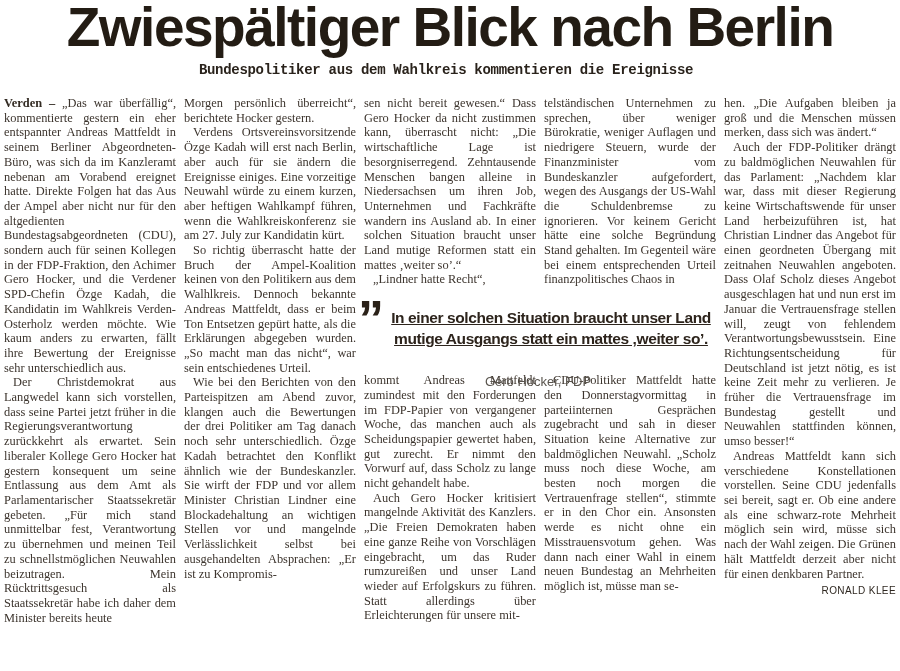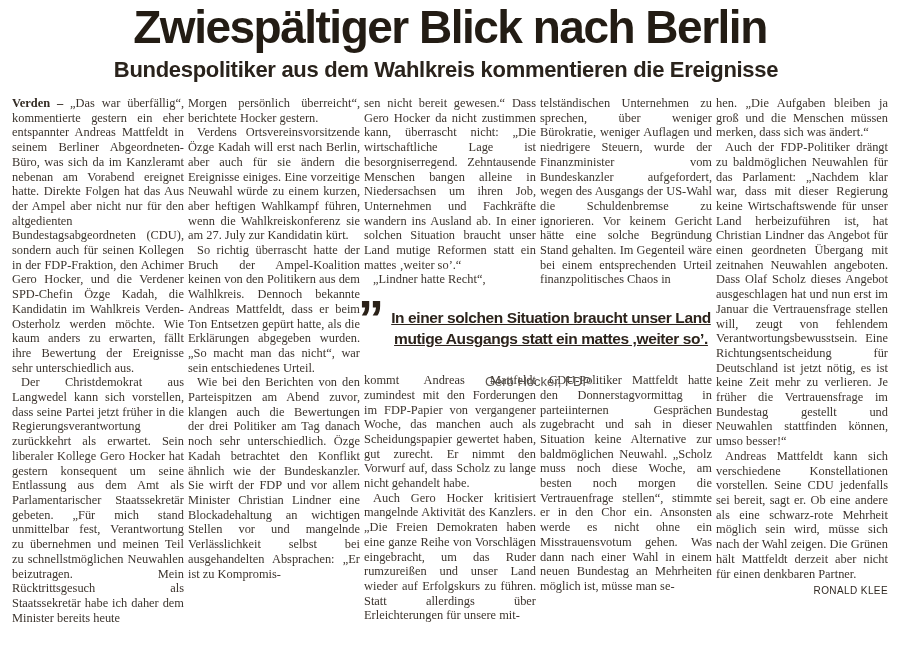--- a/index.html
+++ b/index.html
@@ -9,42 +9,42 @@
     height: 671px;
     background: #ffffff;
     overflow: hidden;
     font-family: "Liberation Serif", serif;
   }
   header { text-align: center; }
   h1 {
     margin: 2px 0 0 0;
     font-family: "Liberation Sans", sans-serif;
     font-weight: 700;
-    font-size: 46px;
+    font-size: 55px;
     line-height: 50px;
     letter-spacing: -1.5px;
     color: #231c14;
   }
   h2 {
     margin: 5px 8px 0 0;
-    font-family: Liberation Sans, sans-serif;
+    font-family: Liberation Mono, monospace;
     font-weight: 700;
-    font-size: 22px;
+    font-size: 14px;
     line-height: 26px;
     letter-spacing: -0.3px;
     color: #2a231c;
   }
   .body {
     position: relative;
     margin-top: 13px;
     height: 576px;
-    padding: 0 12px;
+    padding: 0 4px;
     display: flex;
+    gap: 8px;
     overflow: hidden;
-    justify-content: space-between;
   }
   .col {
     width: 172px;
     flex: 0 0 auto;
     overflow: hidden;
   }
   .col p {
     margin: 0;
     font-size: 12.4px;
     line-height: 14.7px;

